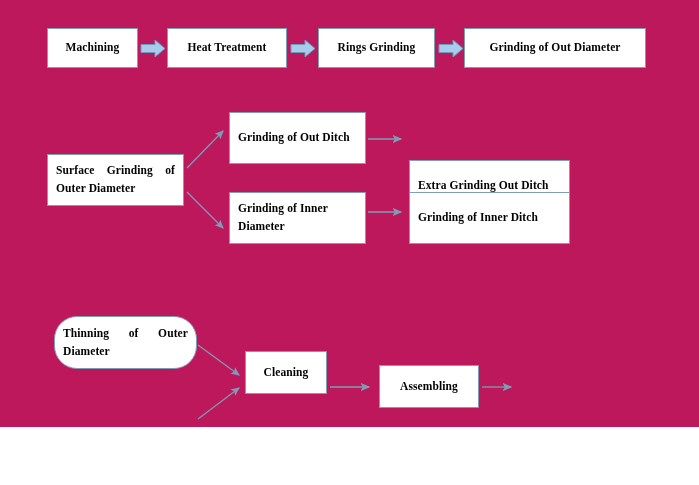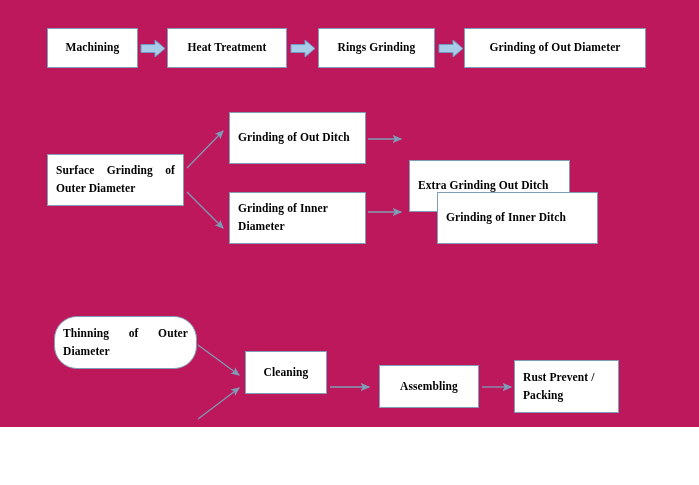--- a/index.html
+++ b/index.html
@@ -157,21 +157,21 @@
     <svg width="40" height="12" viewBox="0 0 40 12">
       <defs>
         <marker id="ah-h2" markerWidth="8" markerHeight="8" refX="6.5" refY="4" orient="auto" markerUnits="strokeWidth">
           <path d="M0,0.7 L7.5,4 L0,7.3 L1.6,4 Z" fill="#7e9cb5"></path>
         </marker>
       </defs>
       <line x1="0" y1="6" x2="33" y2="6" stroke="#7e9cb5" stroke-width="1.3" marker-end="url(#ah-h2)"></line>
     </svg>
   </div>
 
-  <div class="box justify" style="left:409px; top:192px; width:161px; height:52px;margin-left:28px;">
+  <div class="box justify" style="left:409px; top:192px; width:161px; height:52px;">
     <span class="txt">Grinding  of  Inner Ditch</span>
   </div>
 
   <div class="box justify" style="left:54px; top:316px; width:143px; height:53px;border-radius:23px;">
     <span class="txt">Thinning of  Outer Diameter</span>
   </div>
 
 
   <div class="thinarrow" style="left:198px; top:344px; width:48px; height:42px;">
     <svg width="48" height="42" viewBox="0 0 48 42">
@@ -218,17 +218,14 @@
     <svg width="36" height="12" viewBox="0 0 36 12">
       <defs>
         <marker id="ah-h4" markerWidth="8" markerHeight="8" refX="6.5" refY="4" orient="auto" markerUnits="strokeWidth">
           <path d="M0,0.7 L7.5,4 L0,7.3 L1.6,4 Z" fill="#7e9cb5"></path>
         </marker>
       </defs>
       <line x1="0" y1="6" x2="29" y2="6" stroke="#7e9cb5" stroke-width="1.3" marker-end="url(#ah-h4)"></line>
     </svg>
   </div>
 
-  <div class="box lead" style="left:514px; top:360px; width:105px; height:53px;">
-    <span class="txt">Rust  Prevent / Packing</span>
-  </div>
 
 </div>
 
 </body></html>

